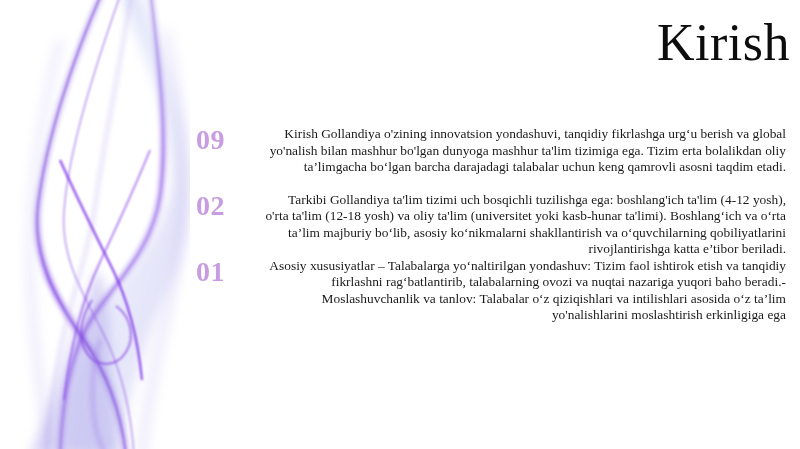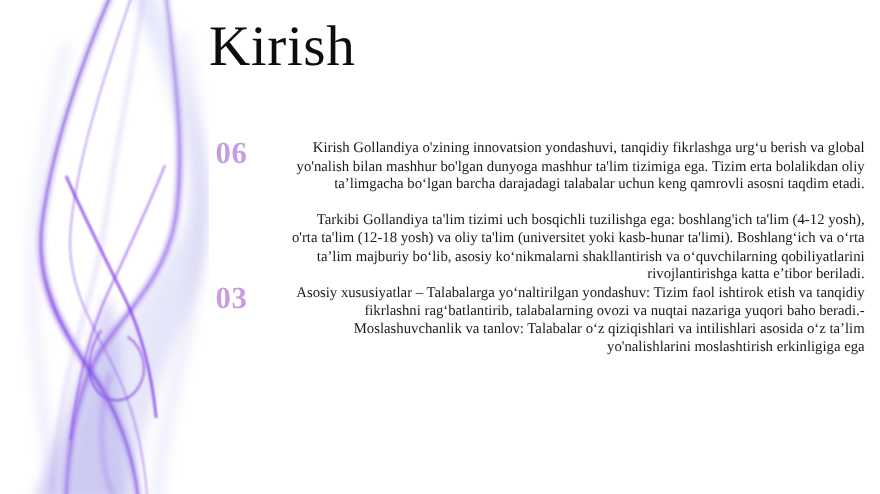--- a/index.html
+++ b/index.html
@@ -25,21 +25,21 @@
     height: 449px;
     pointer-events: none;
   }
 
   
   #title {
     position: absolute;
     left: 190px;
     top: 14px;
     width: 600px;
-    text-align: left;
+    text-align: right;
     font-family: "Liberation Serif", "DejaVu Serif", serif;
     font-size: 52px;
     line-height: 58px;
     font-weight: 400;
     color: #0d0d0d;
     letter-spacing: 0.5px;
   }
 
   
   #body-list {
@@ -137,27 +137,28 @@
 
     <path d="M60,40 C40,120 28,200 30,270 C32,340 44,410 50,455" fill="none" stroke="url(#gD)" stroke-width="9" filter="url(#blurL)" opacity="0.45"></path>
     <path d="M166,30 C182,110 188,190 178,255 C170,310 150,370 142,455" fill="none" stroke="url(#gD)" stroke-width="11" filter="url(#blurL)" opacity="0.40"></path>
   </svg>
 
   <div id="title">Kirish</div>
 
   <div id="body-list">
 
     <div class="row" id="row-1">
-      <div class="row-num">06</div>
+      <div class="row-num">09</div>
       <div class="row-text">Kirish Gollandiya o'zining innovatsion yondashuvi, tanqidiy fikrlashga urg‘u berish va global yo'nalish bilan mashhur bo'lgan dunyoga mashhur ta'lim tizimiga ega. Tizim erta bolalikdan oliy ta’limgacha bo‘lgan barcha darajadagi talabalar uchun keng qamrovli asosni taqdim etadi.</div>
     </div>
 
     <div class="row" id="row-2">
+      <div class="row-num">02</div>
       <div class="row-text">Tarkibi Gollandiya ta'lim tizimi uch bosqichli tuzilishga ega: boshlang'ich ta'lim (4-12 yosh), o'rta ta'lim (12-18 yosh) va oliy ta'lim (universitet yoki kasb-hunar ta'limi). Boshlang‘ich va o‘rta ta’lim majburiy bo‘lib, asosiy ko‘nikmalarni shakllantirish va o‘quvchilarning qobiliyatlarini rivojlantirishga katta e’tibor beriladi.</div>
     </div>
 
     <div class="row" id="row-3">
-      <div class="row-num">03</div>
+      <div class="row-num">01</div>
       <div class="row-text">Asosiy xususiyatlar – Talabalarga yo‘naltirilgan yondashuv: Tizim faol ishtirok etish va tanqidiy fikrlashni rag‘batlantirib, talabalarning ovozi va nuqtai nazariga yuqori baho beradi.- Moslashuvchanlik va tanlov: Talabalar o‘z qiziqishlari va intilishlari asosida o‘z ta’lim yo'nalishlarini moslashtirish erkinligiga ega</div>
     </div>
 
   </div>
 </div>
 
 </body></html>

